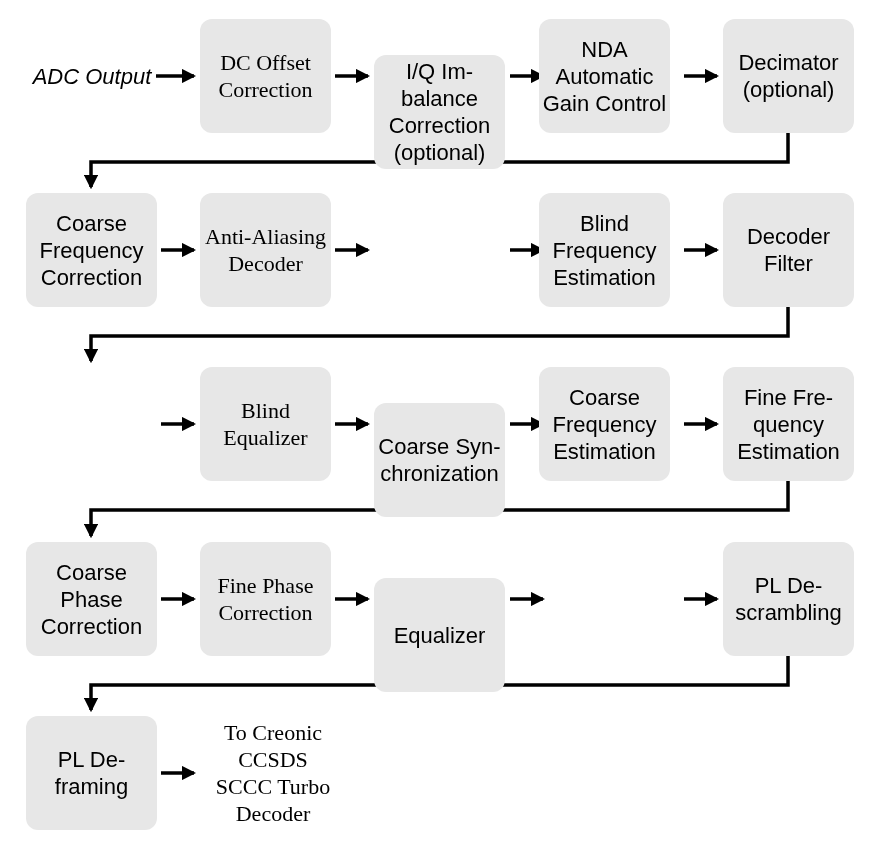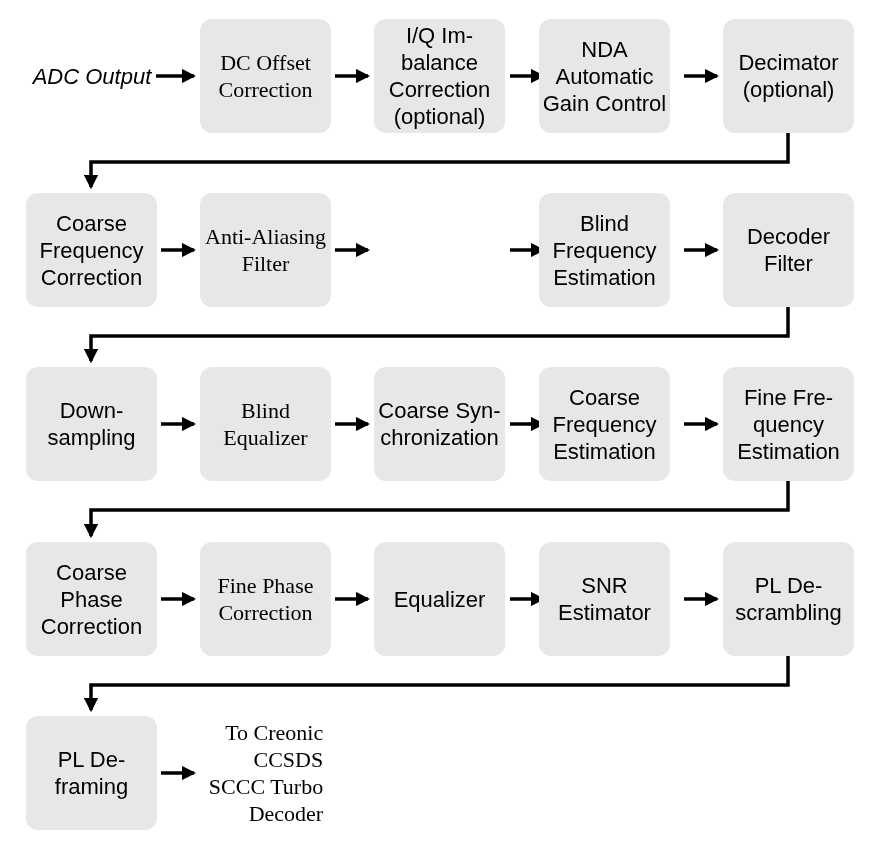--- a/index.html
+++ b/index.html
@@ -33,25 +33,25 @@
     color: #000000;
   }
   .node.plain {
     background: transparent;
     border-radius: 0;
     width: 170px;
   }
   
   .c1 { left: 26px; }
   .c2 { left: 200px; font-family: Liberation Serif, serif; }
-  .c3 { left: 374px; }
+  .c3 { left: 374px; margin-top: 36px; }
   .c4 { left: 539px; }
   .c5 { left: 723px; }
   .c1.plain { left: 7px; font-style: italic; }
-  .c2.plain { left: 181px; text-align: right; }
+  .c2.plain { left: 188px; }
   
   .r1 { top: 19px; }
   .r2 { top: 193px; }
   .r3 { top: 367px; }
   .r4 { top: 542px; }
   .r5 { top: 716px; }
 </style>
 </head>
 <body>
 
@@ -107,48 +107,44 @@
   <div class="node c4 r1">NDA
 Automatic
 Gain Control</div>
   <div class="node c5 r1">Decimator
 (optional)</div>
 
   <div class="node c1 r2">Coarse
 Frequency
 Correction</div>
   <div class="node c2 r2">Anti-Aliasing
-Filter</div>
+Decoder</div>
   <div class="node c4 r2">Blind
 Frequency
 Estimation</div>
   <div class="node c5 r2">Decoder
 Filter</div>
 
-  <div class="node c1 r3">Down-
-sampling</div>
   <div class="node c2 r3">Blind
 Equalizer</div>
   <div class="node c3 r3">Coarse Syn-
 chronization</div>
   <div class="node c4 r3">Coarse
 Frequency
 Estimation</div>
   <div class="node c5 r3">Fine Fre-
 quency
 Estimation</div>
 
   <div class="node c1 r4">Coarse
 Phase
 Correction</div>
   <div class="node c2 r4">Fine Phase
 Correction</div>
   <div class="node c3 r4">Equalizer</div>
-  <div class="node c4 r4">SNR
-Estimator</div>
   <div class="node c5 r4">PL De-
 scrambling</div>
 
   <div class="node c1 r5">PL De-
 framing</div>
   <div class="node plain c2 r5">To Creonic
 CCSDS
 SCCC Turbo
 Decoder</div>
 

